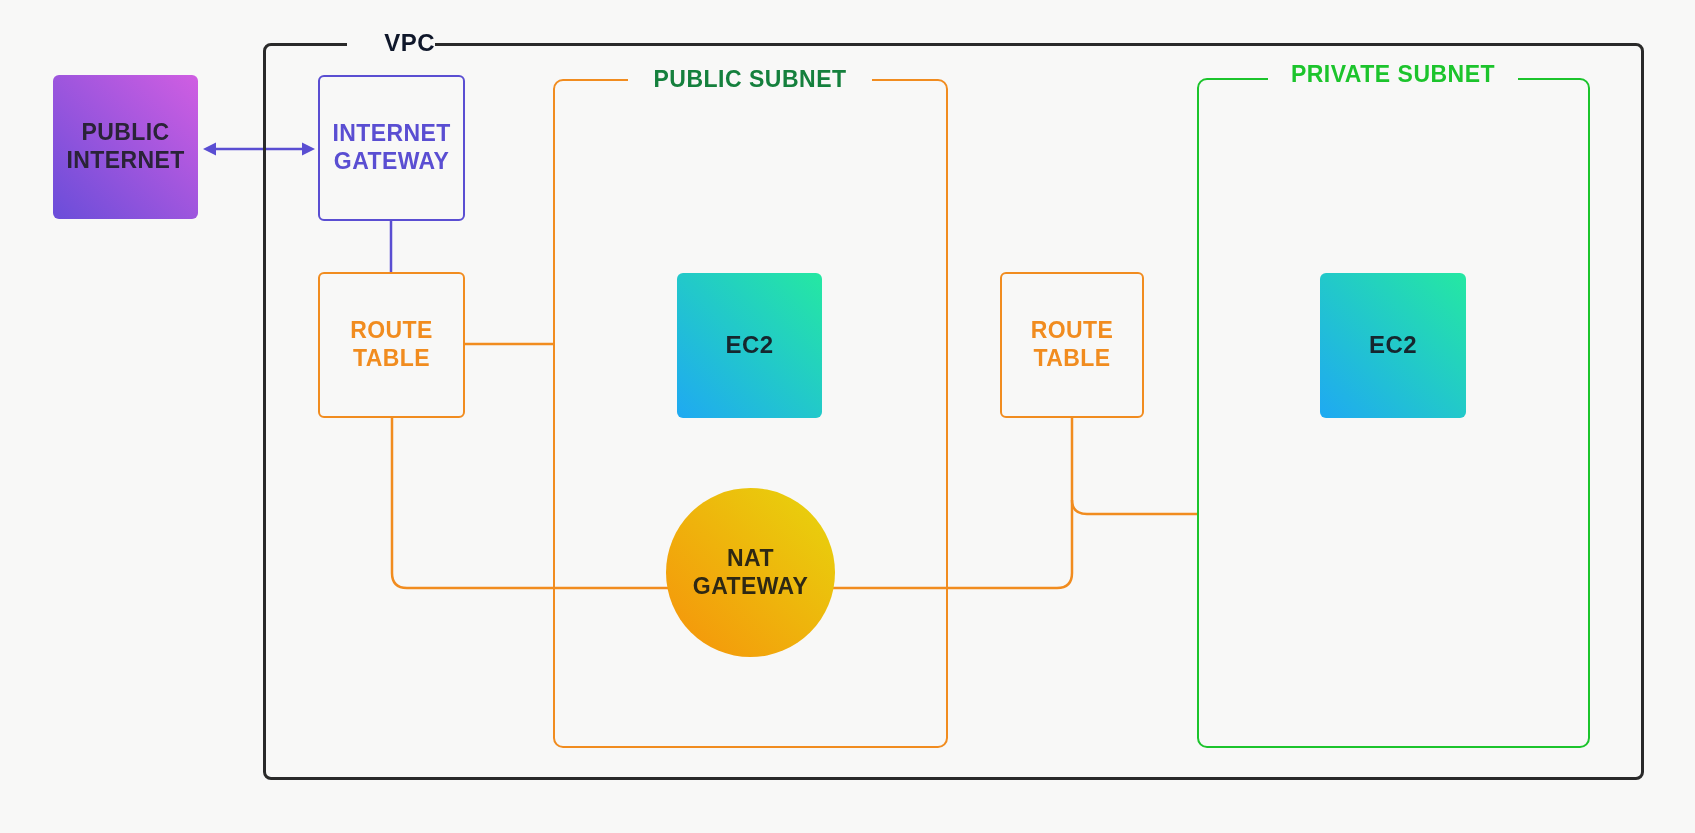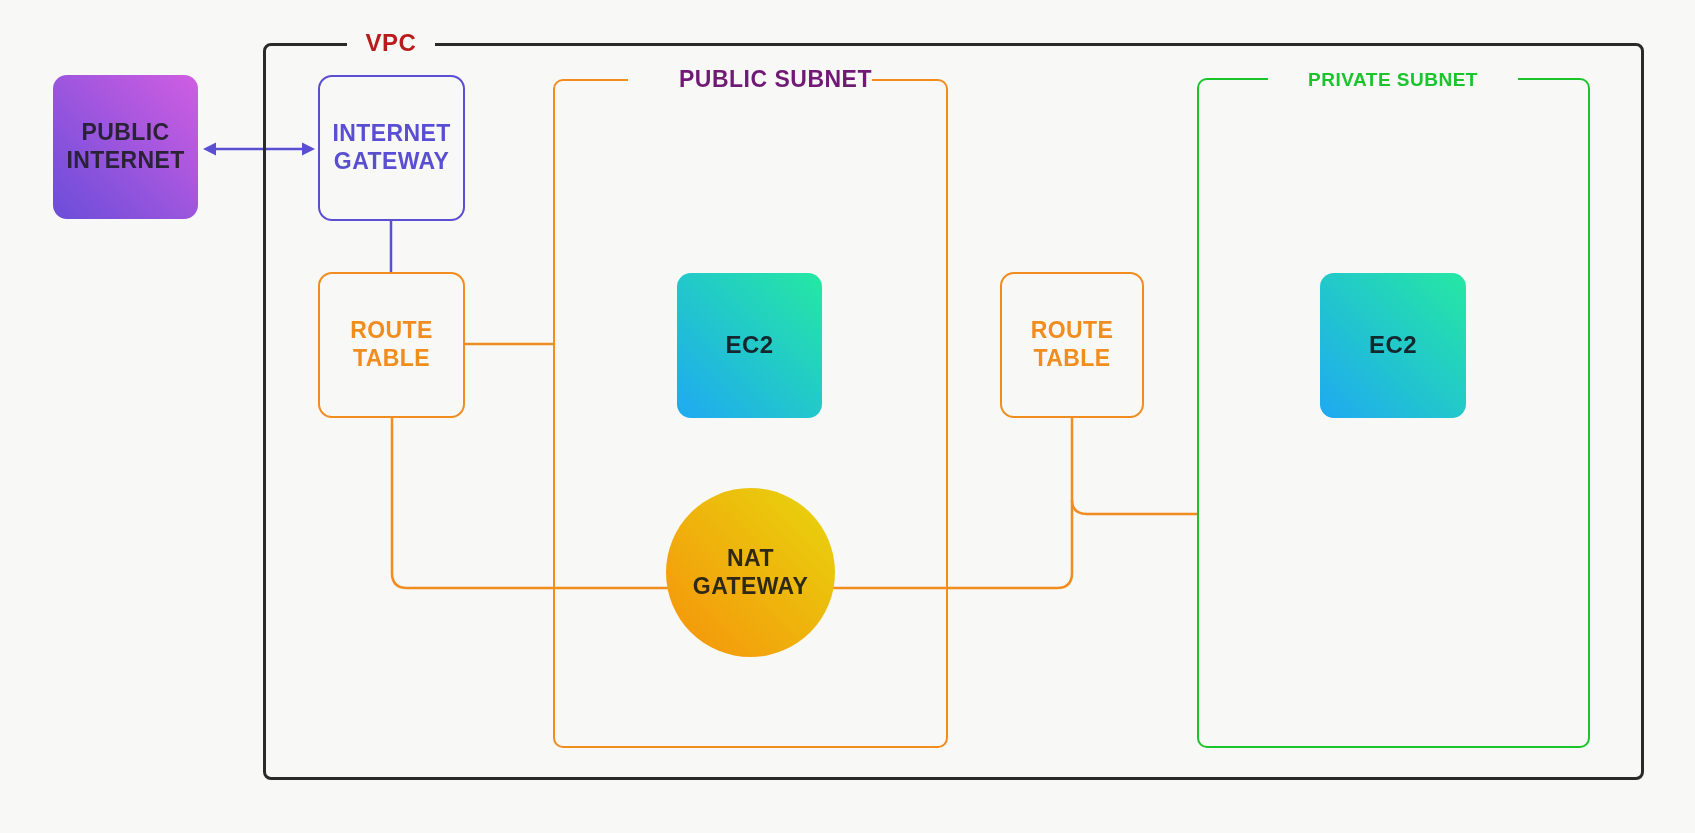--- a/index.html
+++ b/index.html
@@ -50,43 +50,43 @@
   .frame-label {
     position: absolute;
     text-align: center;
     background: #f8f8f7;
     letter-spacing: 0.5px;
     line-height: 30px;
     height: 30px;
   }
   .vpc-label {
     left: 347px; top: 28px; width: 88px;
-    color: #b91c1c;
+    color: #0f172a;
     font-size: 24px;
+    text-align: right;
   }
   .public-subnet-label {
     left: 628px; top: 64px; width: 244px;
-    color: #701a75;
-    font-size: 23px;
-    text-align: right;
+    color: #15803d;
+    font-size: 23px;
   }
   .private-subnet-label {
-    left: 1268px; top: 65px; width: 250px;
+    left: 1268px; top: 59px; width: 250px;
     color: #1cc42c;
-    font-size: 19px;
+    font-size: 23px;
   }
   .node {
     position: absolute;
     box-sizing: border-box;
     display: flex;
     align-items: center;
     justify-content: center;
     text-align: center;
     white-space: pre-line;
-    border-radius: 14px;
+    border-radius: 6px;
     line-height: 1.2;
     letter-spacing: 0.4px;
   }
   .public-internet-node {
     left: 53px; top: 75px;
     width: 145px; height: 144px;
     background: linear-gradient(45deg, #6a4dd9 0%, #d05ee2 100%);
     color: #2a2338;
     font-size: 23px;
   }

